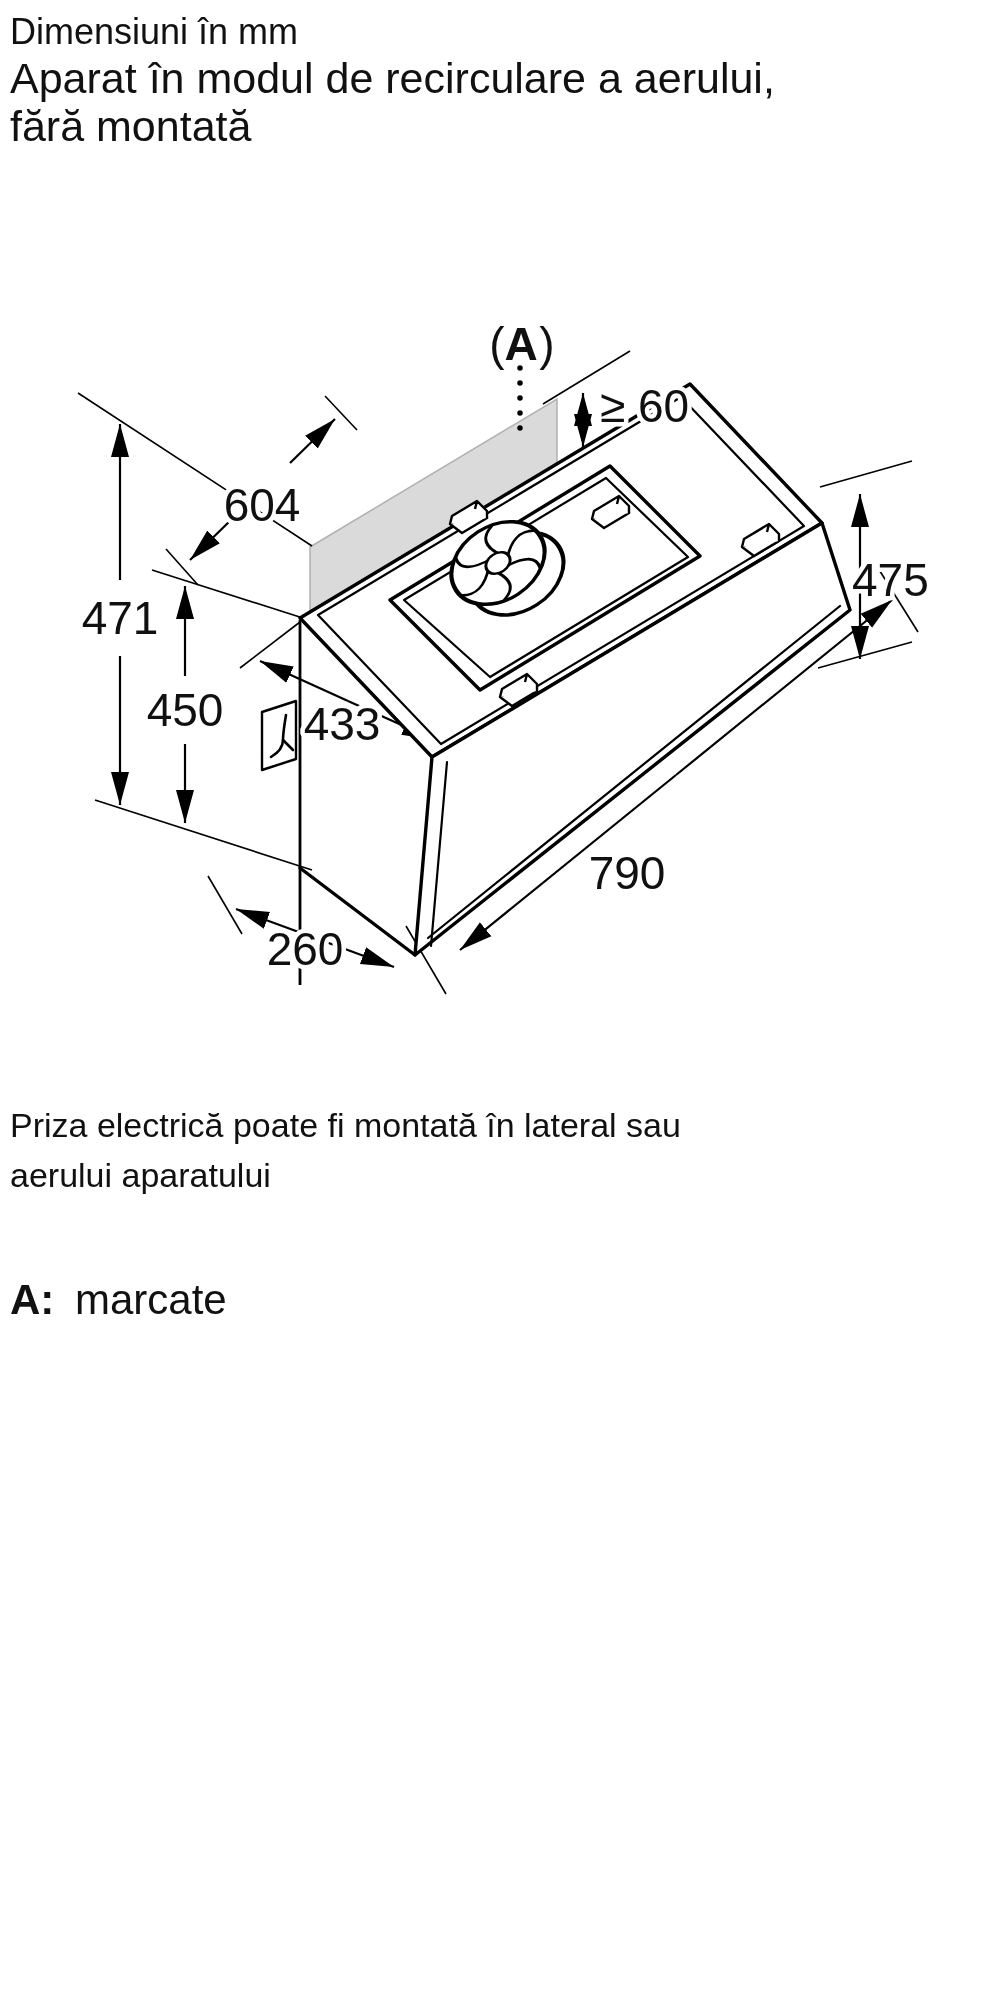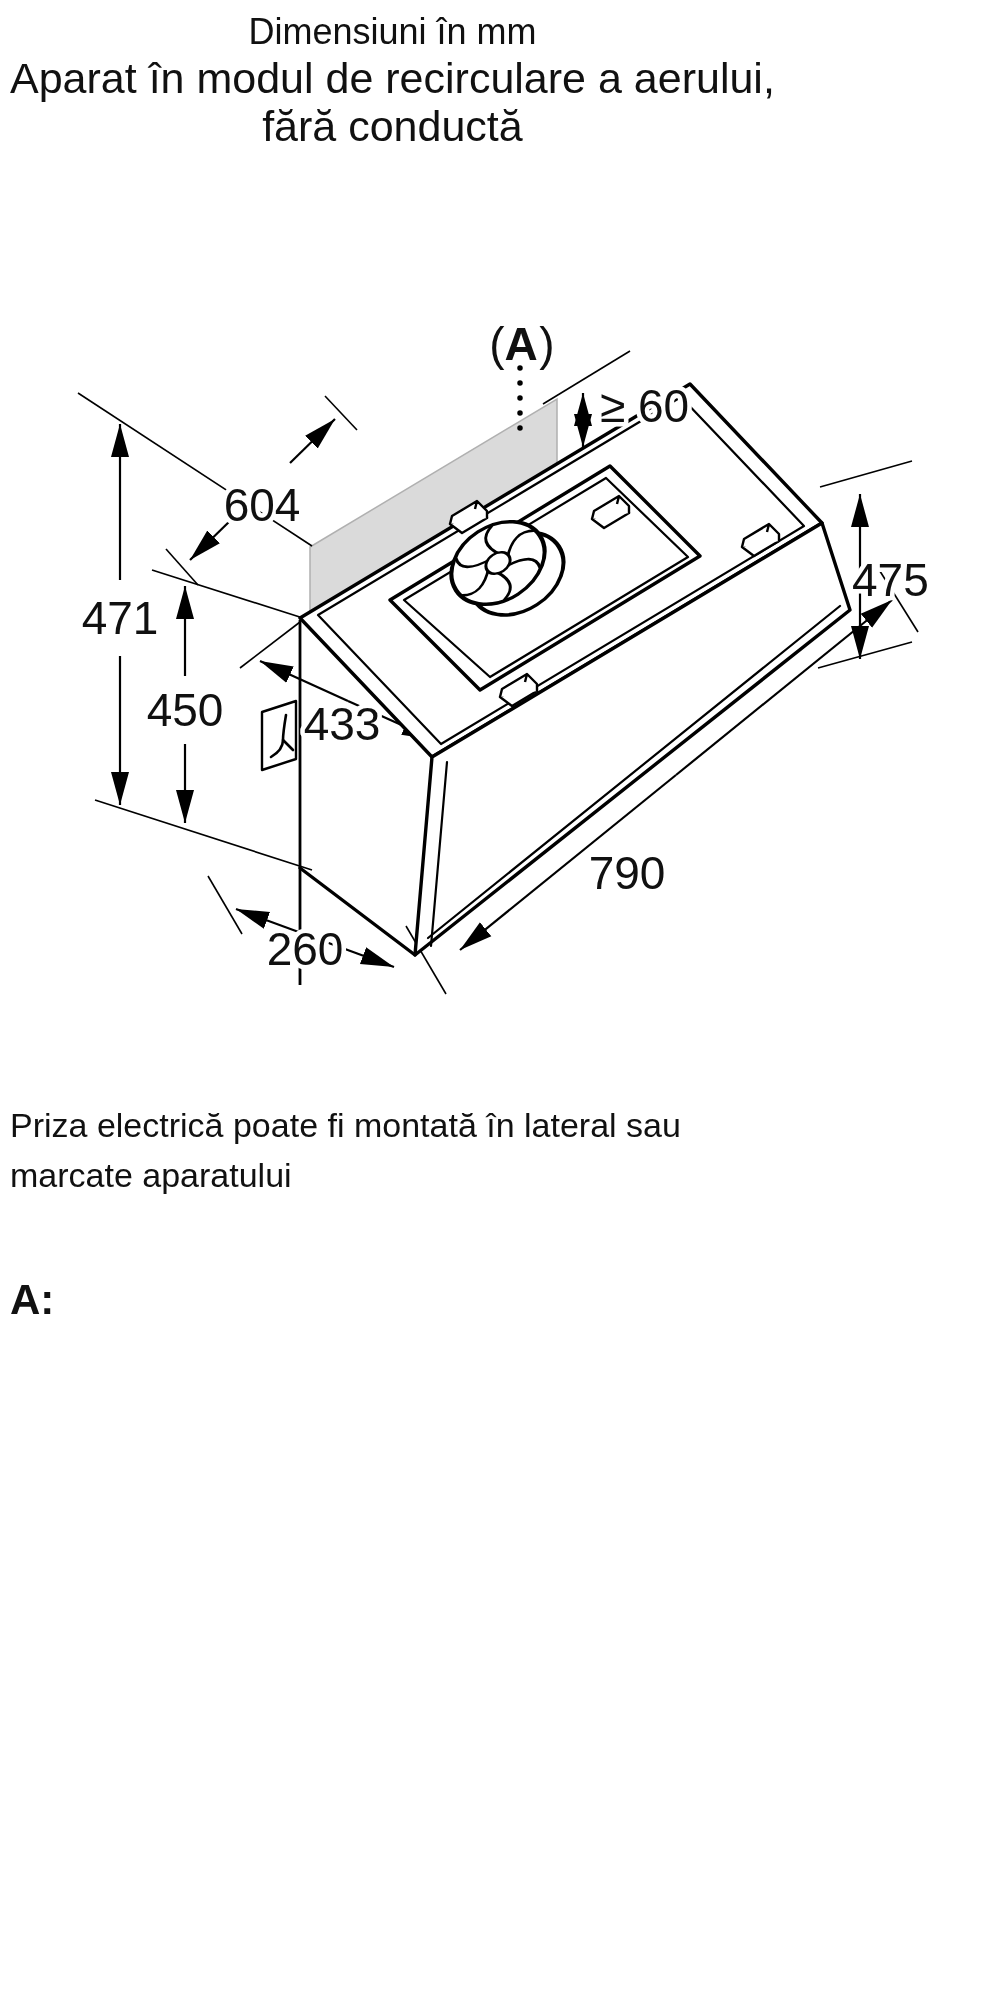--- a/index.html
+++ b/index.html
@@ -1,18 +1,18 @@
 <!DOCTYPE html>
 <html><head>
 <meta charset="utf-8">
 <style>
   html,body{margin:0;padding:0;background:#ffffff;}
   body{width:1000px;height:2000px;position:relative;font-family:"Liberation Sans",sans-serif;color:#111;overflow:hidden;}
   .abs{position:absolute;}
-  #title{left:10px;top:10px;text-align:center;}
+  #title{left:10px;top:10px;}
   #title .t1{font-size:36px;font-weight:400;line-height:44px;letter-spacing:0px;}
   #title .t2,#title .t3{font-size:43px;font-weight:400;line-height:48px;}
   #note-socket{left:10px;top:1100px;font-size:34px;font-weight:400;line-height:50px;}
   #note-zone{left:10px;top:1275px;font-size:42px;font-weight:400;line-height:50px;display:flex;}
   #note-zone .prefix{font-weight:700;width:65px;flex:0 0 65px;}
   svg{position:absolute;left:0;top:0;}
   .dim-label{font-size:46px;fill:#101010;paint-order:stroke;stroke:#ffffff;stroke-width:9px;stroke-linejoin:round;}
   .dim-label.b{font-weight:700;}
   .hood{fill:#ffffff;stroke:#000000;stroke-width:3.4;stroke-linejoin:round;stroke-linecap:round;}
   .hood2{fill:none;stroke:#000000;stroke-width:2.2;stroke-linejoin:round;stroke-linecap:round;}
@@ -21,21 +21,21 @@
   .vs{fill:#ffffff;stroke:#000000;stroke-width:4.4;}
   .vn{fill:none;stroke:#000000;stroke-width:3.2;}
   .vs2{fill:#ffffff;stroke:#000000;stroke-width:3.2;}
 </style>
 </head>
 <body>
 
 <div id="title" class="abs">
   <div class="t1">Dimensiuni în mm</div>
   <div class="t2">Aparat în modul de recirculare a aerului,</div>
-  <div class="t3">fără conductă</div>
+  <div class="t3">fără montată</div>
 </div>
 
 <svg width="1000" height="1060" viewBox="0 0 1000 1060">
   <defs>
     <marker id="arr" markerUnits="userSpaceOnUse" markerWidth="36" markerHeight="24" refX="33" refY="11" orient="auto">
       <path d="M0,2 L33,11 L0,20 Z" fill="#000"></path>
     </marker>
     <g id="clipT">
       <path d="M0,9 L25,-6 L37,3 L12,18 Z" fill="#fff" stroke="#000" stroke-width="2.4" stroke-linejoin="round"></path>
       <path d="M0,9 L2,1 L27,-14 L37,-4 L37,3 M27,-14 L25,-6" fill="#fff" stroke="#000" stroke-width="2.4" stroke-linejoin="round"></path>
@@ -145,20 +145,21 @@
 
   <g>
     <text class="dim-label" x="497" y="360" text-anchor="middle">(</text>
     <text class="dim-label b" x="521" y="360" text-anchor="middle">A</text>
     <text class="dim-label" x="547" y="360" text-anchor="middle">)</text>
   </g>
 </svg>
 
 <div id="note-socket" class="abs">
   <div>Priza electrică poate fi montată în lateral sau</div>
-  <div>marcate aparatului</div>
+  <div>aerului aparatului</div>
 </div>
 
 <div id="note-zone" class="abs">
   <span class="prefix">A:</span>
   <div>
+    <div>marcate</div>
   </div>
 </div>
 
 </body></html>

